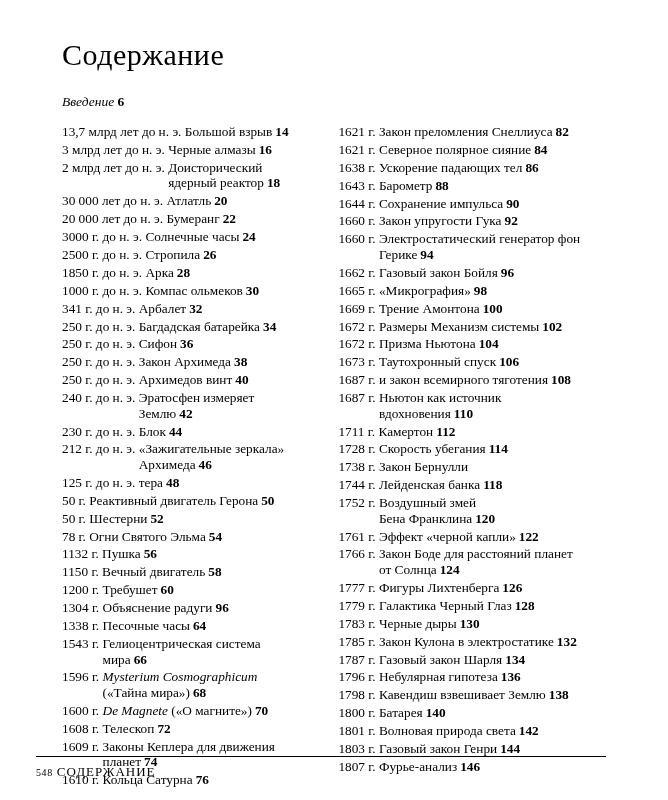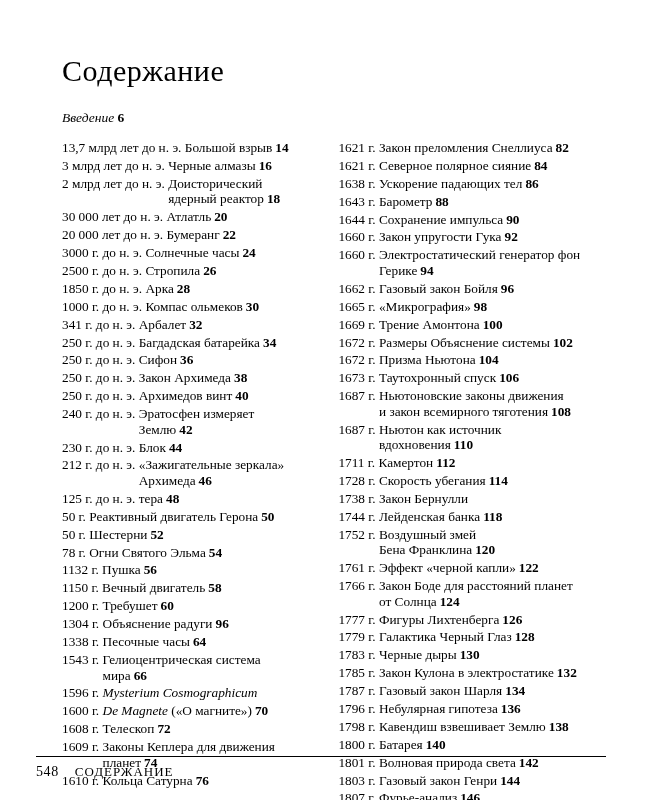--- a/index.html
+++ b/index.html
@@ -12,21 +12,21 @@
     background: #ffffff;
     font-family: "Liberation Serif", serif;
     color: #000000;
     overflow: hidden;
   }
   .page {
     position: relative;
     width: 642px;
     height: 800px;
     box-sizing: border-box;
-    padding: 48px 36px 0 36px;
+    padding: 32px 36px 0 36px;
   }
   .title {
     font-family: "Liberation Serif", serif;
     font-size: 30px;
     font-weight: normal;
     letter-spacing: 0.5px;
     margin: 6px 0 22px 26px;
   }
   .intro {
     margin-left: 26px;
@@ -84,22 +84,21 @@
   }
   .footer-rule {
     border-top: 1px solid #000;
     margin-bottom: 7px;
   }
   .footer-line {
     font-size: 13.5px;
     letter-spacing: 0.6px;
   }
   .footer-num {
-    font-size: 14px;
-    margin-right: 12px;
+    font-size: 10px;
   }
   .footer-label {
     font-size: 13px;
     letter-spacing: 1px;
   }
 </style>
 </head>
 <body>
 
 <div class="page">
@@ -276,20 +275,21 @@
           <span class="date">1543 г.&nbsp;</span>
           <span class="body">
             <span class="hang"><span>Гелиоцентрическая система</span></span>
             <span class="hang cont"><span>мира</span><span class="pg">66</span></span>
           </span>
         </div>
         <div class="entry">
           <span class="date">1596 г.&nbsp;</span>
           <span class="body">
             <span class="hang"><span class="it">Mysterium Cosmographicum</span></span>
+            <span class="hang cont"><span>(«Тайна мира»)</span><span class="pg">68</span></span>
           </span>
         </div>
         <div class="entry">
           <span class="date">1600 г.&nbsp;</span>
           <span class="body">
             <span class="hang"><span class="it">De Magnete</span><span> («О магните»)</span><span class="pg">70</span></span>
           </span>
         </div>
         <div class="entry">
           <span class="date">1608 г.&nbsp;</span>
@@ -369,39 +369,38 @@
         </div>
         <div class="entry">
           <span class="date">1669 г.&nbsp;</span>
           <span class="body">
             <span class="hang"><span>Трение Амонтона</span><span class="pg">100</span></span>
           </span>
         </div>
         <div class="entry">
           <span class="date">1672 г.&nbsp;</span>
           <span class="body">
-            <span class="hang"><span>Размеры Объяснение системы</span><span class="pg">102</span></span>
+            <span class="hang"><span>Размеры Механизм системы</span><span class="pg">102</span></span>
           </span>
         </div>
         <div class="entry">
           <span class="date">1672 г.&nbsp;</span>
           <span class="body">
             <span class="hang"><span>Призма Ньютона</span><span class="pg">104</span></span>
           </span>
         </div>
         <div class="entry">
           <span class="date">1673 г.&nbsp;</span>
           <span class="body">
             <span class="hang"><span>Таутохронный спуск</span><span class="pg">106</span></span>
           </span>
         </div>
         <div class="entry">
           <span class="date">1687 г.&nbsp;</span>
           <span class="body">
-            <span class="hang"><span>Ньютоновские законы движения</span></span>
             <span class="hang cont"><span>и закон всемирного тяготения</span><span class="pg">108</span></span>
           </span>
         </div>
         <div class="entry">
           <span class="date">1687 г.&nbsp;</span>
           <span class="body">
             <span class="hang"><span>Ньютон как источник</span></span>
             <span class="hang cont"><span>вдохновения</span><span class="pg">110</span></span>
           </span>
         </div>

